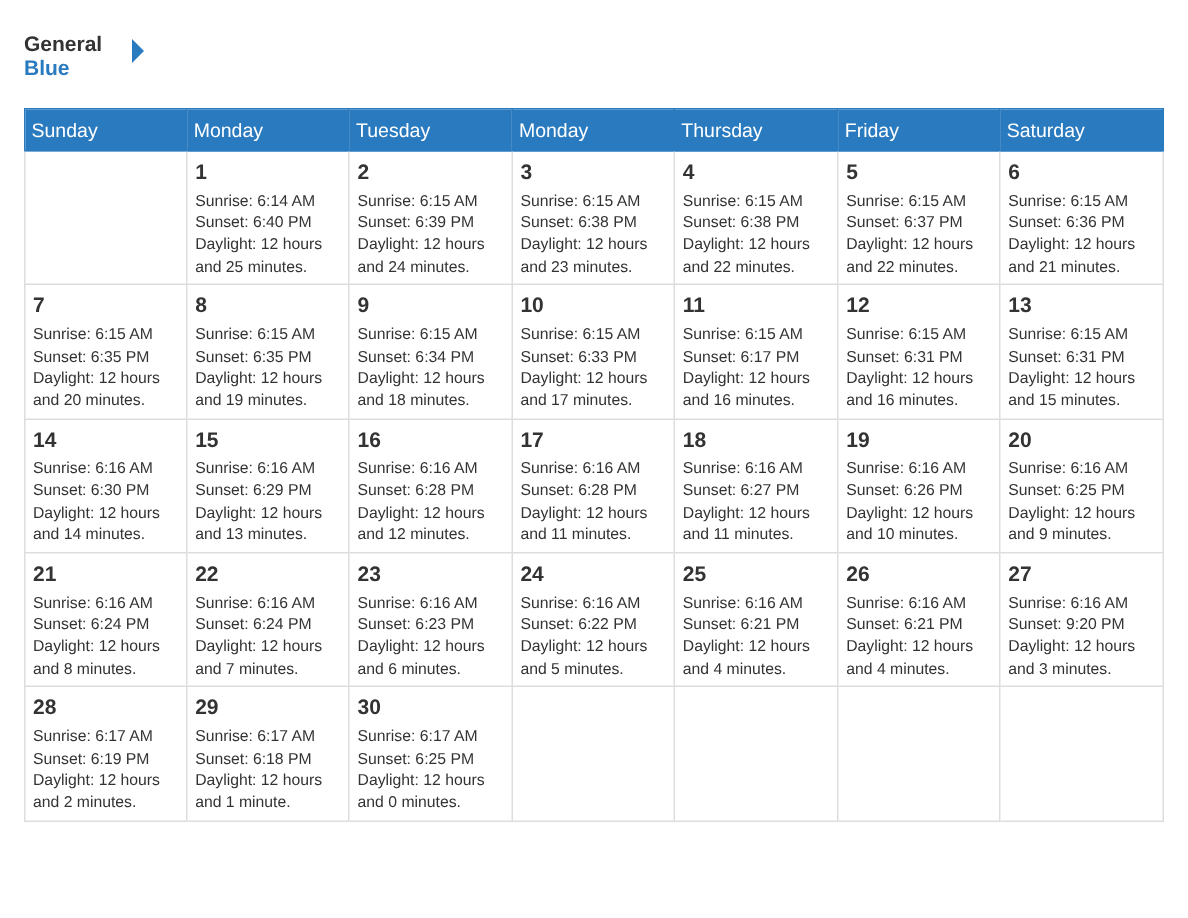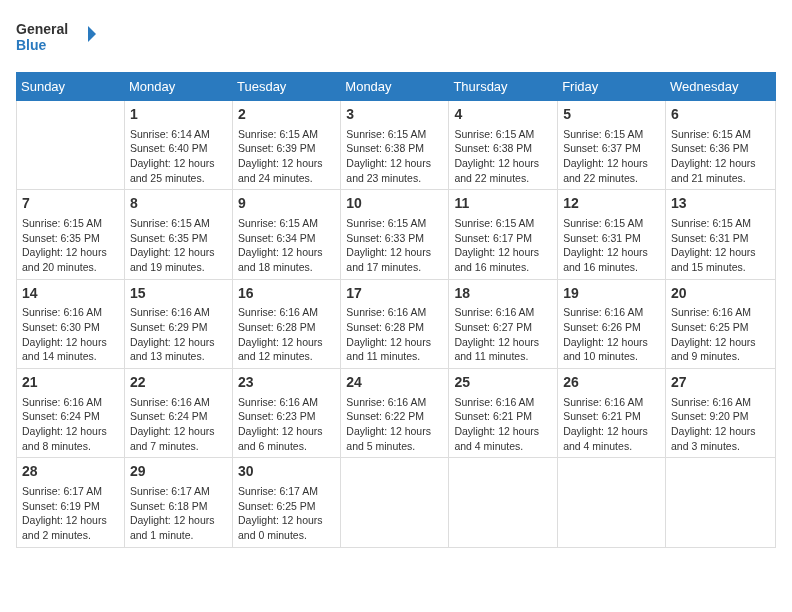--- a/index.html
+++ b/index.html
@@ -93,21 +93,21 @@
 
 <table>
   <thead>
     <tr>
     <th>Sunday</th>
         <th>Monday</th>
         <th>Tuesday</th>
         <th>Monday</th>
         <th>Thursday</th>
         <th>Friday</th>
-        <th>Wednesday</th>
+        <th>Saturday</th>
       </tr>
   </thead>
   <tbody id="calendar-body">
   <tr>
         <td class="empty-cell"></td>
         <td>
           <span class="day-num">1</span>
           <div class="day-info">Sunrise: 6:14 AM</div>
           <div class="day-info">Sunset: 6:40 PM</div>
           <div class="day-info">Daylight: 12 hours</div>

